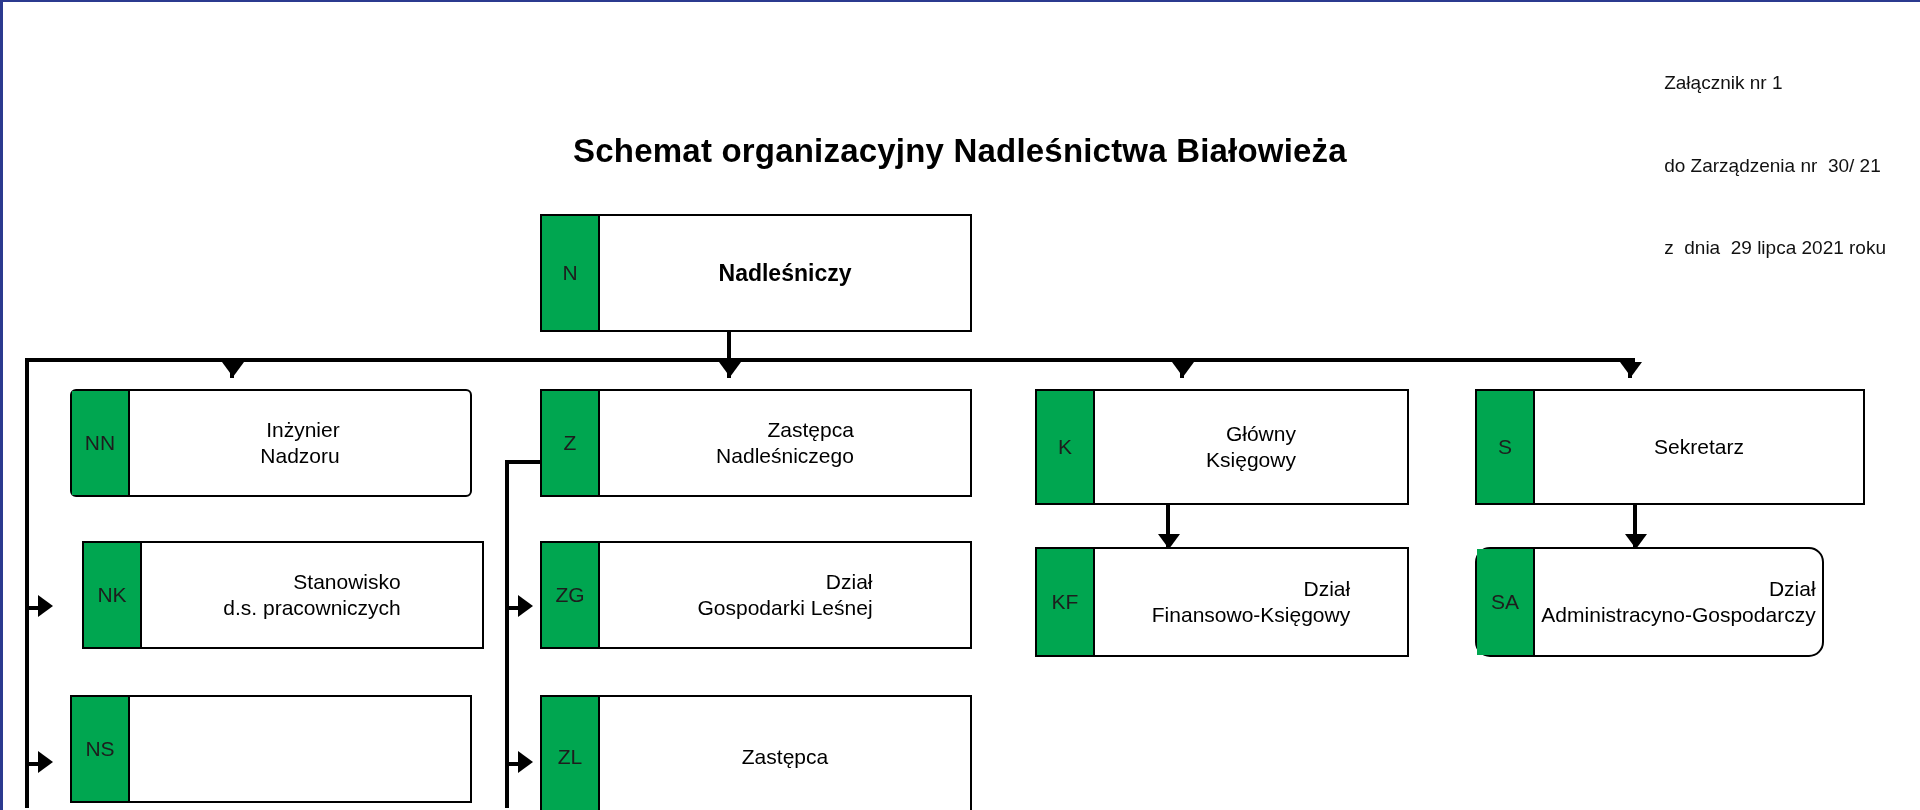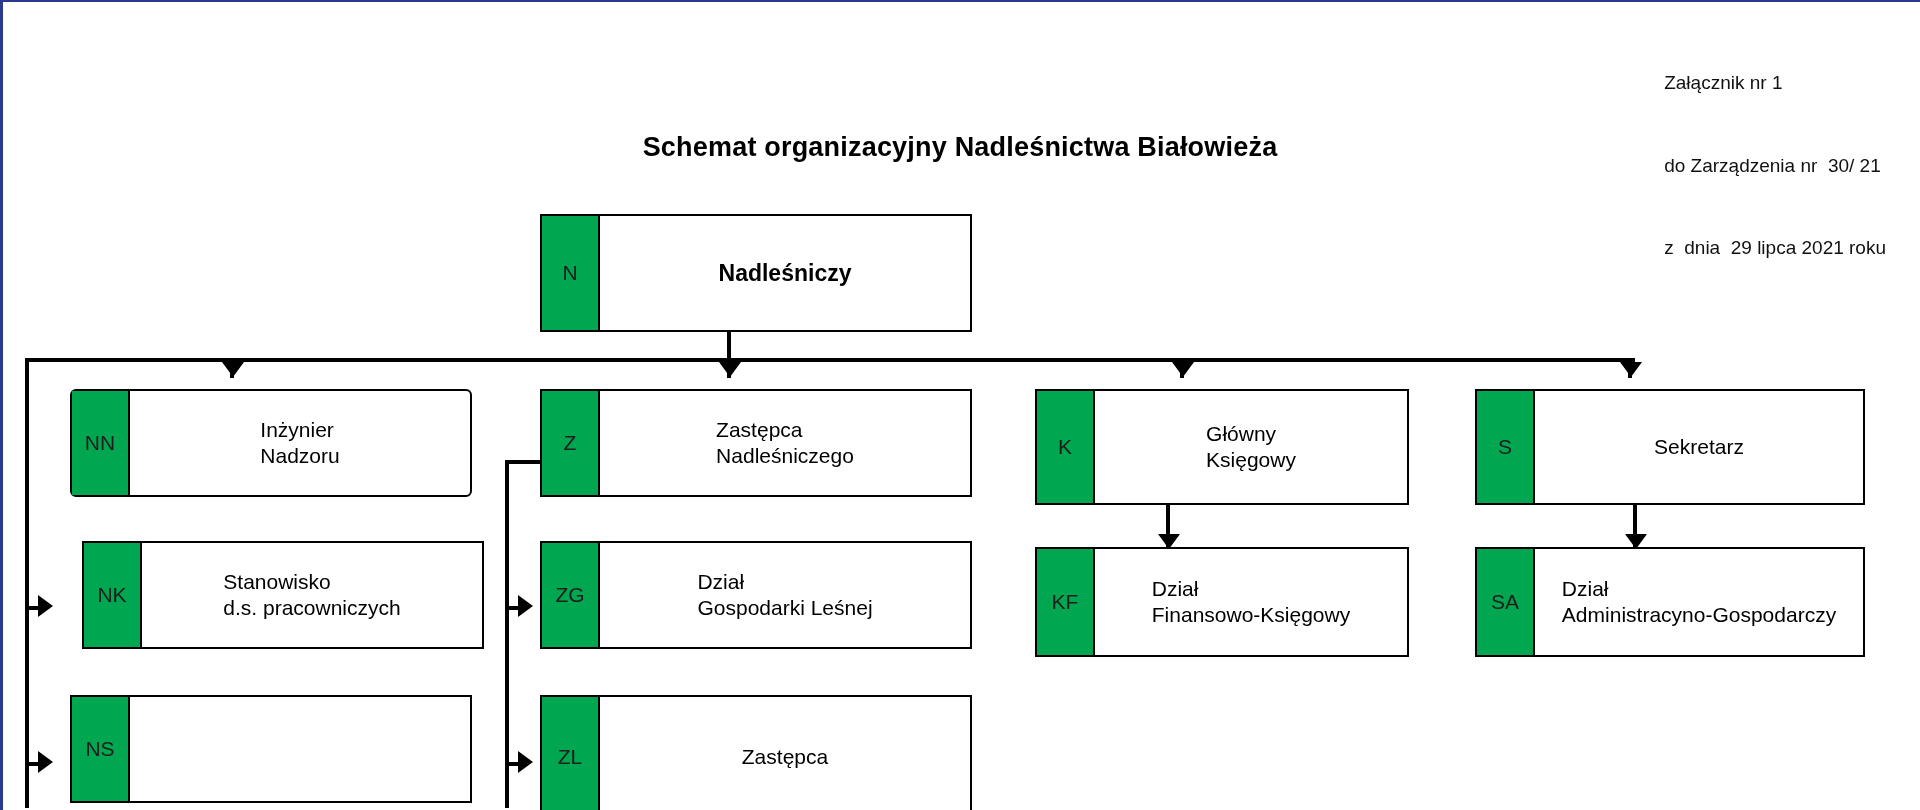--- a/index.html
+++ b/index.html
@@ -42,21 +42,21 @@
     white-space: pre;
   }
   .doc-ref div { white-space: pre; }
 
   .chart-title {
     position: absolute;
     left: 0;
     top: 132px;
     width: 1920px;
     text-align: center;
-    font-size: 27px;
+    font-size: 33px;
     font-weight: bold;
     letter-spacing: 0.2px;
     color: #000000;
   }
 
   
   .node {
     position: absolute;
     box-sizing: border-box;
     border: 2px solid #000000;
@@ -73,21 +73,21 @@
     align-items: center;
     justify-content: center;
     font-size: 21px;
     color: #1d1d1d;
   }
   .node .label {
     flex: 1 1 auto;
     display: flex;
     align-items: center;
     justify-content: center;
-    text-align: left;
+    text-align: right;
     font-size: 21px;
     line-height: 1.25;
     padding: 2px 6px;
     white-space: pre-line;
   }
   .node.root .label {
     font-weight: bold;
     font-size: 23px;
   }
 
@@ -213,19 +213,19 @@
     <div class="code">KF</div>
     <div class="label">Dział
 Finansowo-Księgowy</div>
   </div>
 
   <div class="node" style="left:1475px; top:389px; width:390px; height:116px;">
     <div class="code">S</div>
     <div class="label">Sekretarz</div>
   </div>
 
-  <div class="node" style="left:1475px; top:547px; width:390px; height:110px;">
+  <div class="node" style="left:1475px; top:547px; width:349px; height:110px;border-radius:15px;">
     <div class="code">SA</div>
     <div class="label">Dział
 Administracyno-Gospodarczy</div>
   </div>
 
 </div>
 
 </body></html>

